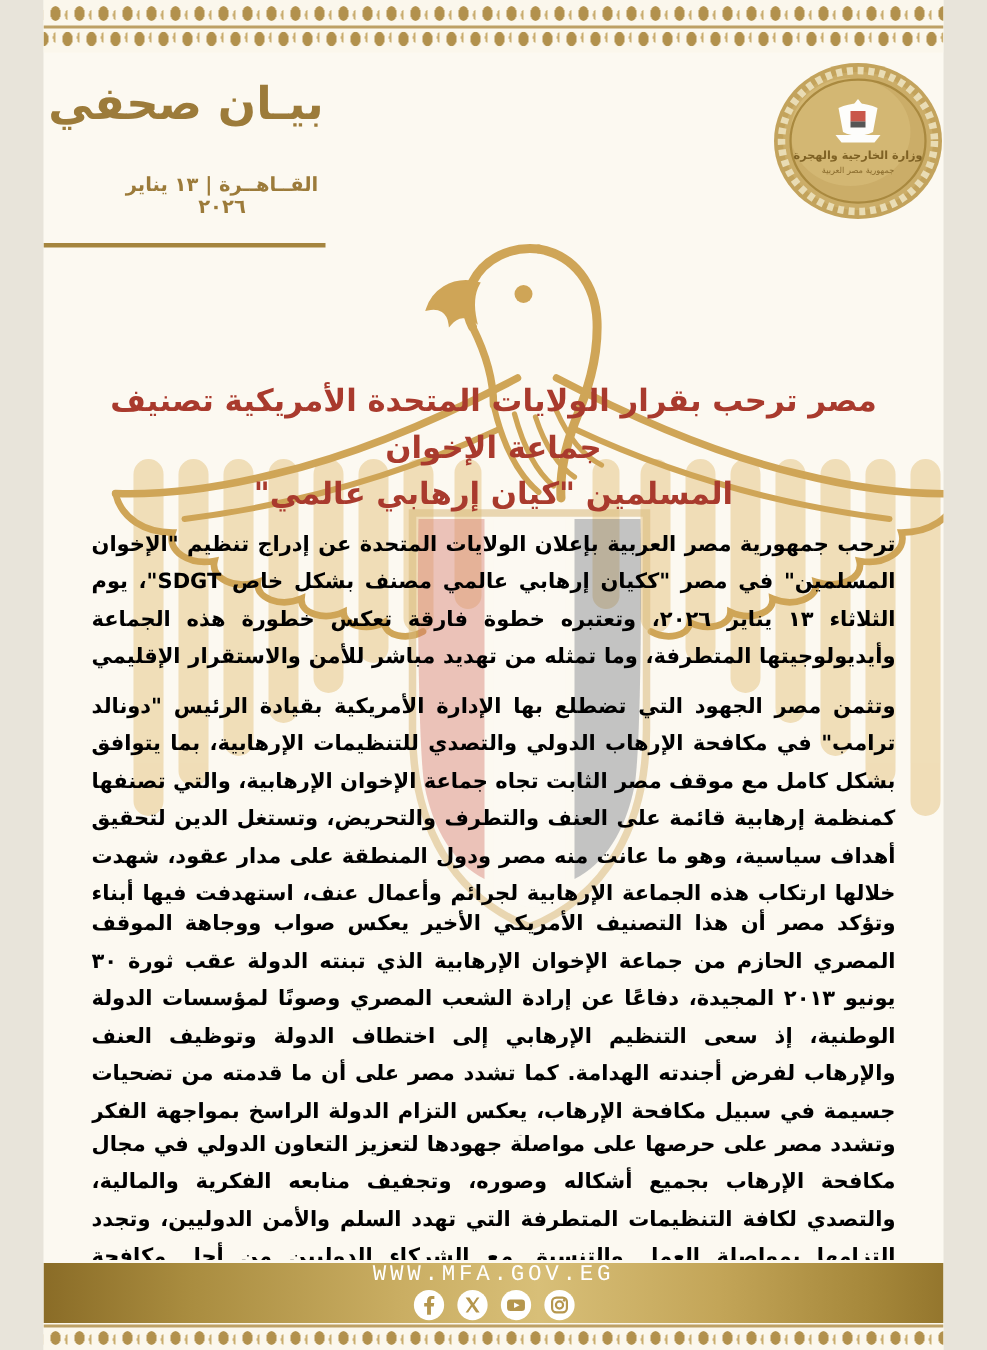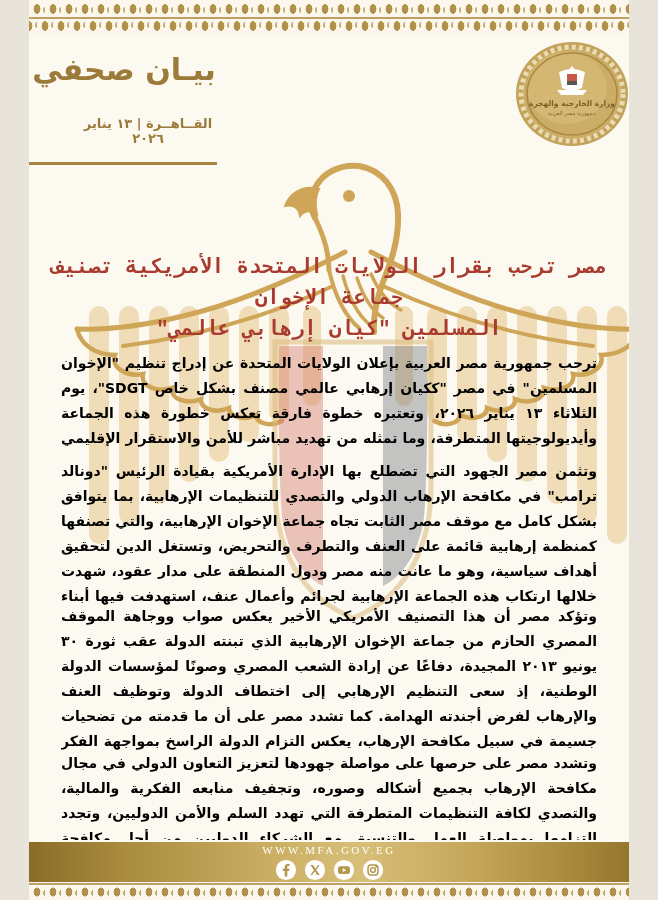--- a/index.html
+++ b/index.html
@@ -59,21 +59,21 @@
   .p2{top:459px;height:153px;}
   .p3{top:604px;height:153px;}
   .p4{top:751px;height:89px;}
   
   .footer-bar{
     position:absolute;top:842px;left:0;right:0;height:40px;z-index:3;
     background:linear-gradient(90deg,#8a6c27 0%,#a98c3f 16%,#caae63 40%,#d8bf78 55%,#c3a558 75%,#a5873a 92%,#94762d 100%);
     display:flex;flex-direction:column;align-items:center;justify-content:center;
   }
   .site-url{
-    font-family:Liberation Serif, serif;font-size:11px;letter-spacing:2.5px;
+    font-family:Liberation Mono, monospace;font-size:15px;letter-spacing:2.5px;
     color:#ffffff;line-height:14px;
   }
   .social-row{display:flex;gap:7px;margin-top:2px;}
   .social-row svg{display:block;cursor:pointer;}
 </style>
 <title>بيـان صحفي</title></head>
 <body>
 
 <div class="page">
 
@@ -148,21 +148,21 @@
     </g>
 
     <g>
       <path d="M226,190 L270,190 L270,430 C250,420 236,398 230,368 C226,346 225,240 226,190 Z" fill="#d77e74" opacity="0.45"></path>
       <path d="M276,190 L324,190 L324,446 C308,452 292,450 276,438 Z" fill="#fbf9f4" opacity="0.5"></path>
       <path d="M330,190 L374,190 C375,240 374,346 370,368 C364,398 350,420 330,430 Z" fill="#5a5f6b" opacity="0.35"></path>
       <path d="M222,186 H378 V330 C378,396 350,442 300,462 C250,442 222,396 222,330 Z" fill="none" stroke="#d9b97c" stroke-width="5" opacity="0.55"></path>
     </g>
   </svg>
 
-  <h2 class="headline" style="margin:0;font-family:Liberation Mono, monospace;">
+  <h2 class="headline" style="margin:0;">
     <span>مصر ترحب بقرار الولايات المتحدة الأمريكية تصنيف جماعة الإخوان</span><br>
     <span>المسلمين "كيان إرهابي عالمي"</span>
   </h2>
 
   <p class="body-text p1" style="margin:0;">ترحب جمهورية مصر العربية بإعلان الولايات المتحدة عن إدراج تنظيم "الإخوان المسلمين" في مصر "ككيان إرهابي عالمي مصنف بشكل خاص SDGT"، يوم الثلاثاء ١٣ يناير ٢٠٢٦، وتعتبره خطوة فارقة تعكس خطورة هذه الجماعة وأيديولوجيتها المتطرفة، وما تمثله من تهديد مباشر للأمن والاستقرار الإقليمي والدولي.</p>
   <p class="body-text p2" style="margin:0;">وتثمن مصر الجهود التي تضطلع بها الإدارة الأمريكية بقيادة الرئيس "دونالد ترامب" في مكافحة الإرهاب الدولي والتصدي للتنظيمات الإرهابية، بما يتوافق بشكل كامل مع موقف مصر الثابت تجاه جماعة الإخوان الإرهابية، والتي تصنفها كمنظمة إرهابية قائمة على العنف والتطرف والتحريض، وتستغل الدين لتحقيق أهداف سياسية، وهو ما عانت منه مصر ودول المنطقة على مدار عقود، شهدت خلالها ارتكاب هذه الجماعة الإرهابية لجرائم وأعمال عنف، استهدفت فيها أبناء الشعب المصري من الشرطة والقوات المسلحة والمدنيين، في محاولة ممنهجة للنيل من أمن البلاد واستقراره.</p>
   <p class="body-text p3" style="margin:0;">وتؤكد مصر أن هذا التصنيف الأمريكي الأخير يعكس صواب ووجاهة الموقف المصري الحازم من جماعة الإخوان الإرهابية الذي تبنته الدولة عقب ثورة ٣٠ يونيو ٢٠١٣ المجيدة، دفاعًا عن إرادة الشعب المصري وصونًا لمؤسسات الدولة الوطنية، إذ سعى التنظيم الإرهابي إلى اختطاف الدولة وتوظيف العنف والإرهاب لفرض أجندته الهدامة. كما تشدد مصر على أن ما قدمته من تضحيات جسيمة في سبيل مكافحة الإرهاب، يعكس التزام الدولة الراسخ بمواجهة الفكر المتطرف والعنف في سبيل حماية الأمن الوطني ومقدرات الدولة المصرية.</p>
   <p class="body-text p4" style="margin:0;">وتشدد مصر على حرصها على مواصلة جهودها لتعزيز التعاون الدولي في مجال مكافحة الإرهاب بجميع أشكاله وصوره، وتجفيف منابعه الفكرية والمالية، والتصدي لكافة التنظيمات المتطرفة التي تهدد السلم والأمن الدوليين، وتجدد التزامها بمواصلة العمل والتنسيق مع الشركاء الدوليين من أجل مكافحة الإرهاب وتجفيف منابعه في كل مكان، دفاعاً عن مصالح وأمن واستقرار مصر والمنطقة والعالم بأسره.</p>
 
   <div class="footer-bar">

